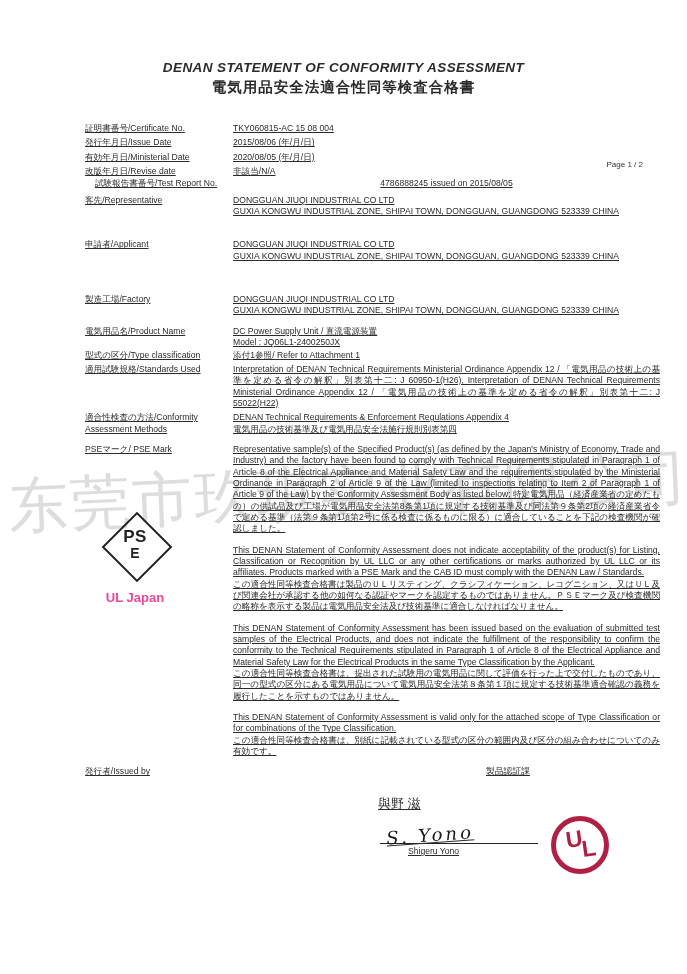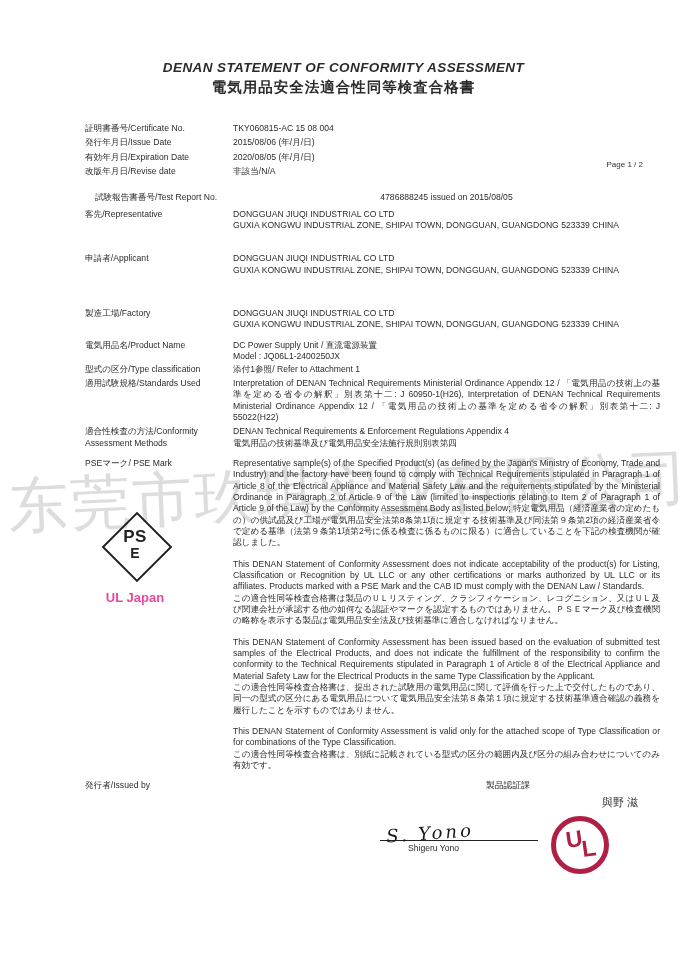--- a/index.html
+++ b/index.html
@@ -26,29 +26,29 @@
     pointer-events:none;
   }
   .content-layer{position:relative;z-index:2;}
   .header{margin-top:60px;text-align:center;}
   .title-en{font-size:13.5px;font-weight:bold;letter-spacing:0.4px;font-style:italic;}
   .title-ja{font-size:14.5px;font-weight:bold;margin-top:3px;letter-spacing:1px;}
   .page-indicator{
     position:absolute;top:100px;right:44px;
     font-size:8px;color:#333;
   }
-  .fields{margin:26px 27px 0 85px;font-size:8.6px;line-height:1.32;}
+  .fields{margin:26px 27px 0 85px;font-size:8.6px;line-height:1.32;text-decoration:underline;}
   .row{display:flex;align-items:flex-start;}
   .lbl{width:148px;flex:0 0 148px;padding-right:6px;box-sizing:border-box;}
   .val{flex:1;}
   .two-line span{display:block;}
   .para{text-align:justify;}
   .mb3{margin-bottom:3px;}
   .mb5{margin-bottom:5px;text-align:center;}
-  .mb7{margin-bottom:15px;}
+  .mb7{margin-bottom:1px;}
   .mb9{margin-bottom:9px;}
   .mb10{margin-bottom:10px;}
   .mb22{margin-bottom:22px;}
   .mb32{margin-bottom:32px;}
   .mb2{margin-bottom:2px;}
 
   
   .pse-logo{position:absolute;left:80px;top:508px;width:110px;text-align:center;z-index:2;}
   .pse-diamond{
     position:relative;width:74px;height:74px;margin:0 auto;
@@ -62,21 +62,21 @@
     font-weight:bold;color:#222;line-height:1;margin-top:6px;
   }
   .pse-diamond .pse-ps{font-size:17px;display:block;letter-spacing:0.5px;}
   .pse-diamond .pse-e{font-size:14px;display:block;margin-top:1px;}
   .pse-caption{font-size:13px;font-weight:bold;margin-top:8px;color:#ec4899;}
 
   
   .sig-row{display:flex;align-items:flex-start;margin-top:6px;}
   .sig-block{width:260px;margin-left:auto;margin-right:22px;}
   .sig-dept{text-align:center;font-size:8.8px;}
-  .sig-name-ja{text-align:right;font-size:11px;margin-top:3px;}
+  .sig-name-ja{text-align:left;font-size:13px;margin-top:17px;}
   .sig-script{
     font-family:"DejaVu Serif","Liberation Serif",serif;
     font-style:italic;font-size:18px;color:#1a1a1a;
     transform:rotate(-4deg);
     padding-left:8px;margin-top:6px;letter-spacing:3px;
   }
   .sig-line{width:158px;border-top:1.5px solid #222;margin-top:1px;margin-left:2px;}
   .sig-name-en{font-size:8.6px;padding-left:30px;margin-top:2px;}
 
   
@@ -116,21 +116,21 @@
         <div class="lbl">証明書番号/Certificate No.</div>
         <div class="val">TKY060815-AC 15 08 004</div>
       </div>
 
       <div class="row mb3">
         <div class="lbl">発行年月日/Issue Date</div>
         <div class="val">2015/08/06 (年/月/日)</div>
       </div>
 
       <div class="row mb3">
-        <div class="lbl">有効年月日/Expiration Date</div>
+        <div class="lbl">有効年月日/Ministerial Date</div>
         <div class="val">2020/08/05 (年/月/日)</div>
       </div>
 
       <div class="row mb7">
         <div class="lbl">改版年月日/Revise date</div>
         <div class="val">非該当/N/A</div>
       </div>
 
       <div class="row mb5">
         <div class="lbl">試験報告書番号/Test Report No.</div>

